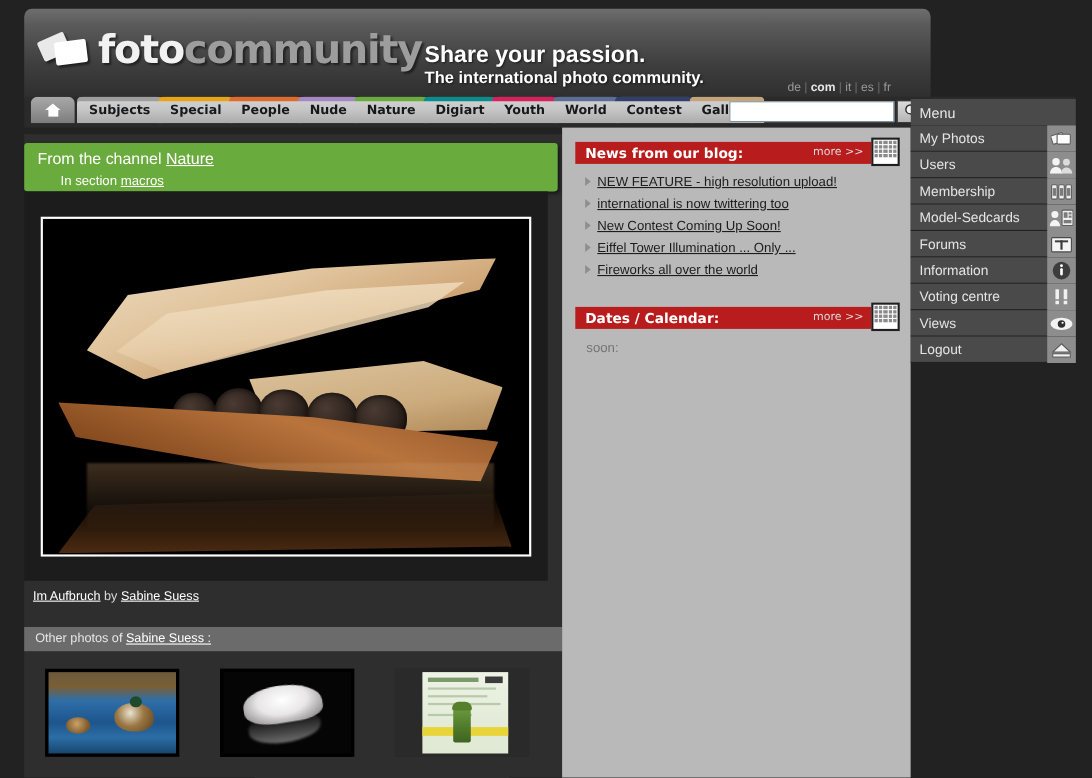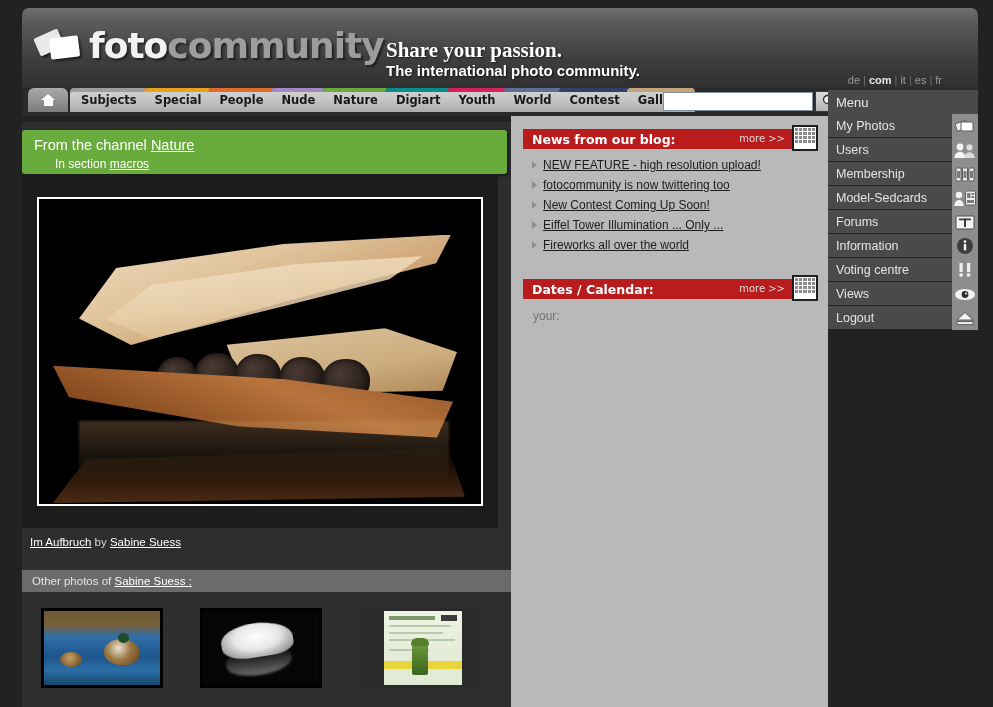--- a/index.html
+++ b/index.html
@@ -14,21 +14,21 @@
   #page {
     position: relative;
     width: 993px; height: 707px;
     background: #222222;
   }
 
   
   #header {
     position: absolute;
     left: 22px; top: 8px;
-    width: 956px; height: 82px;
+    width: 824px; height: 82px;
     background: linear-gradient(to bottom, #6e6e6e 0%, #5a5a5a 18%, #3e3e3e 62%, #2e2e2e 100%);
     border-top-left-radius: 7px;
     border-top-right-radius: 7px;
     overflow: hidden;
   }
   #logo-wrap {
     position: absolute; left: 14px; top: 20px;
     display: flex; align-items: center;
   }
   .logo-icon {
@@ -57,21 +57,21 @@
     font-family: "DejaVu Sans", sans-serif;
   }
   .logo-text .foto { color: #f2f2f2; }
   .logo-text .community { color: #9d9d9d; }
 
   #slogan {
     position: absolute; left: 364px; top: 30px;
     color: #ffffff;
     text-shadow: 1px 1px 2px rgba(0,0,0,.6);
   }
-  #slogan .line1 { font-size: 21px; font-weight: bold; line-height: 1.15; font-family: Liberation Serif, serif; }
+  #slogan .line1 { font-size: 21px; font-weight: bold; line-height: 1.15; }
   #slogan .line2 { font-size: 15px; font-weight: bold; line-height: 1.25; }
 
   #lang {
     position: absolute; right: 36px; top: 66px;
     font-size: 11px; color: #9a9a9a;
   }
   #lang a { color: #9a9a9a; text-decoration: none; }
   #lang a.active { color: #e6e6e6; font-weight: bold; }
   #lang .sep { color: #6d6d6d; margin: 0 3px; }
 
@@ -605,21 +605,21 @@
           </span>
         </span>
       </div>
       <ul class="news-list" id="news-list">
           <li>
             <span class="arrow"></span>
             <a>NEW FEATURE - high resolution upload!</a>
           </li>
           <li>
             <span class="arrow"></span>
-            <a>fotocommunity is now twittering too</a>
+            <a>international is now twittering too</a>
           </li>
           <li>
             <span class="arrow"></span>
             <a>New Contest Coming Up Soon!</a>
           </li>
           <li>
             <span class="arrow"></span>
             <a>Eiffel Tower Illumination ... Only ...</a>
           </li>
           <li>
@@ -653,21 +653,21 @@
               <i></i>
             <i></i>
               <i></i>
               <i></i>
               <i></i>
               <i></i>
           </span>
         </span>
       </div>
       <div id="dates-body">
-        <div class="soon">your:</div>
+        <div class="soon">soon:</div>
       </div>
     </div>
   </div>
 
   <div id="right-col">
       <div class="menu-item">
         <span>My Photos</span>
         <span class="mi-icon">
           <svg width="20" height="16" viewBox="0 0 20 16">
             <rect x="1" y="4" width="11" height="8" rx="1" fill="#f4f4f4" stroke="#5d5d5d" transform="rotate(-18 6 8)"></rect>

